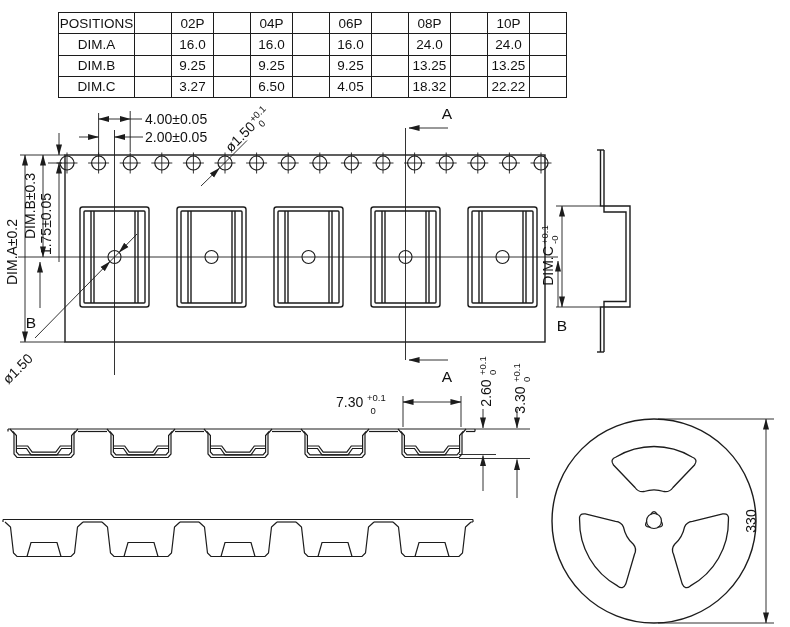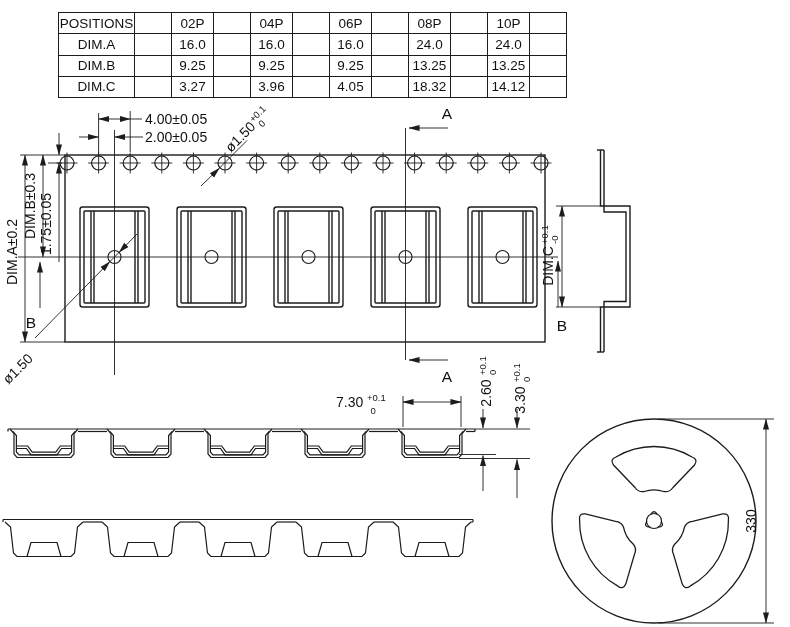--- a/index.html
+++ b/index.html
@@ -63,27 +63,27 @@
     <div class="c"></div>
     <div class="c">13.25</div>
     <div class="c"></div>
     <div class="c">13.25</div>
     <div class="c"></div>
 
     <div class="c">DIM.C</div>
     <div class="c"></div>
     <div class="c">3.27</div>
     <div class="c"></div>
-    <div class="c">3.96</div>
+    <div class="c">6.50</div>
     <div class="c"></div>
     <div class="c">4.05</div>
     <div class="c"></div>
     <div class="c">18.32</div>
     <div class="c"></div>
-    <div class="c">14.12</div>
+    <div class="c">22.22</div>
     <div class="c"></div>
   </div>
 
   <svg width="790" height="627" viewBox="0 0 790 627">
     <defs>
       <marker id="arr" viewBox="0 0 12 8" refX="11.5" refY="4" markerWidth="11" markerHeight="7.5" orient="auto-start-reverse" markerUnits="userSpaceOnUse">
         <path d="M0,0.7 L12,4 L0,7.3 Z" fill="#1c1c1c"></path>
       </marker>
 
       <g id="sprk">

